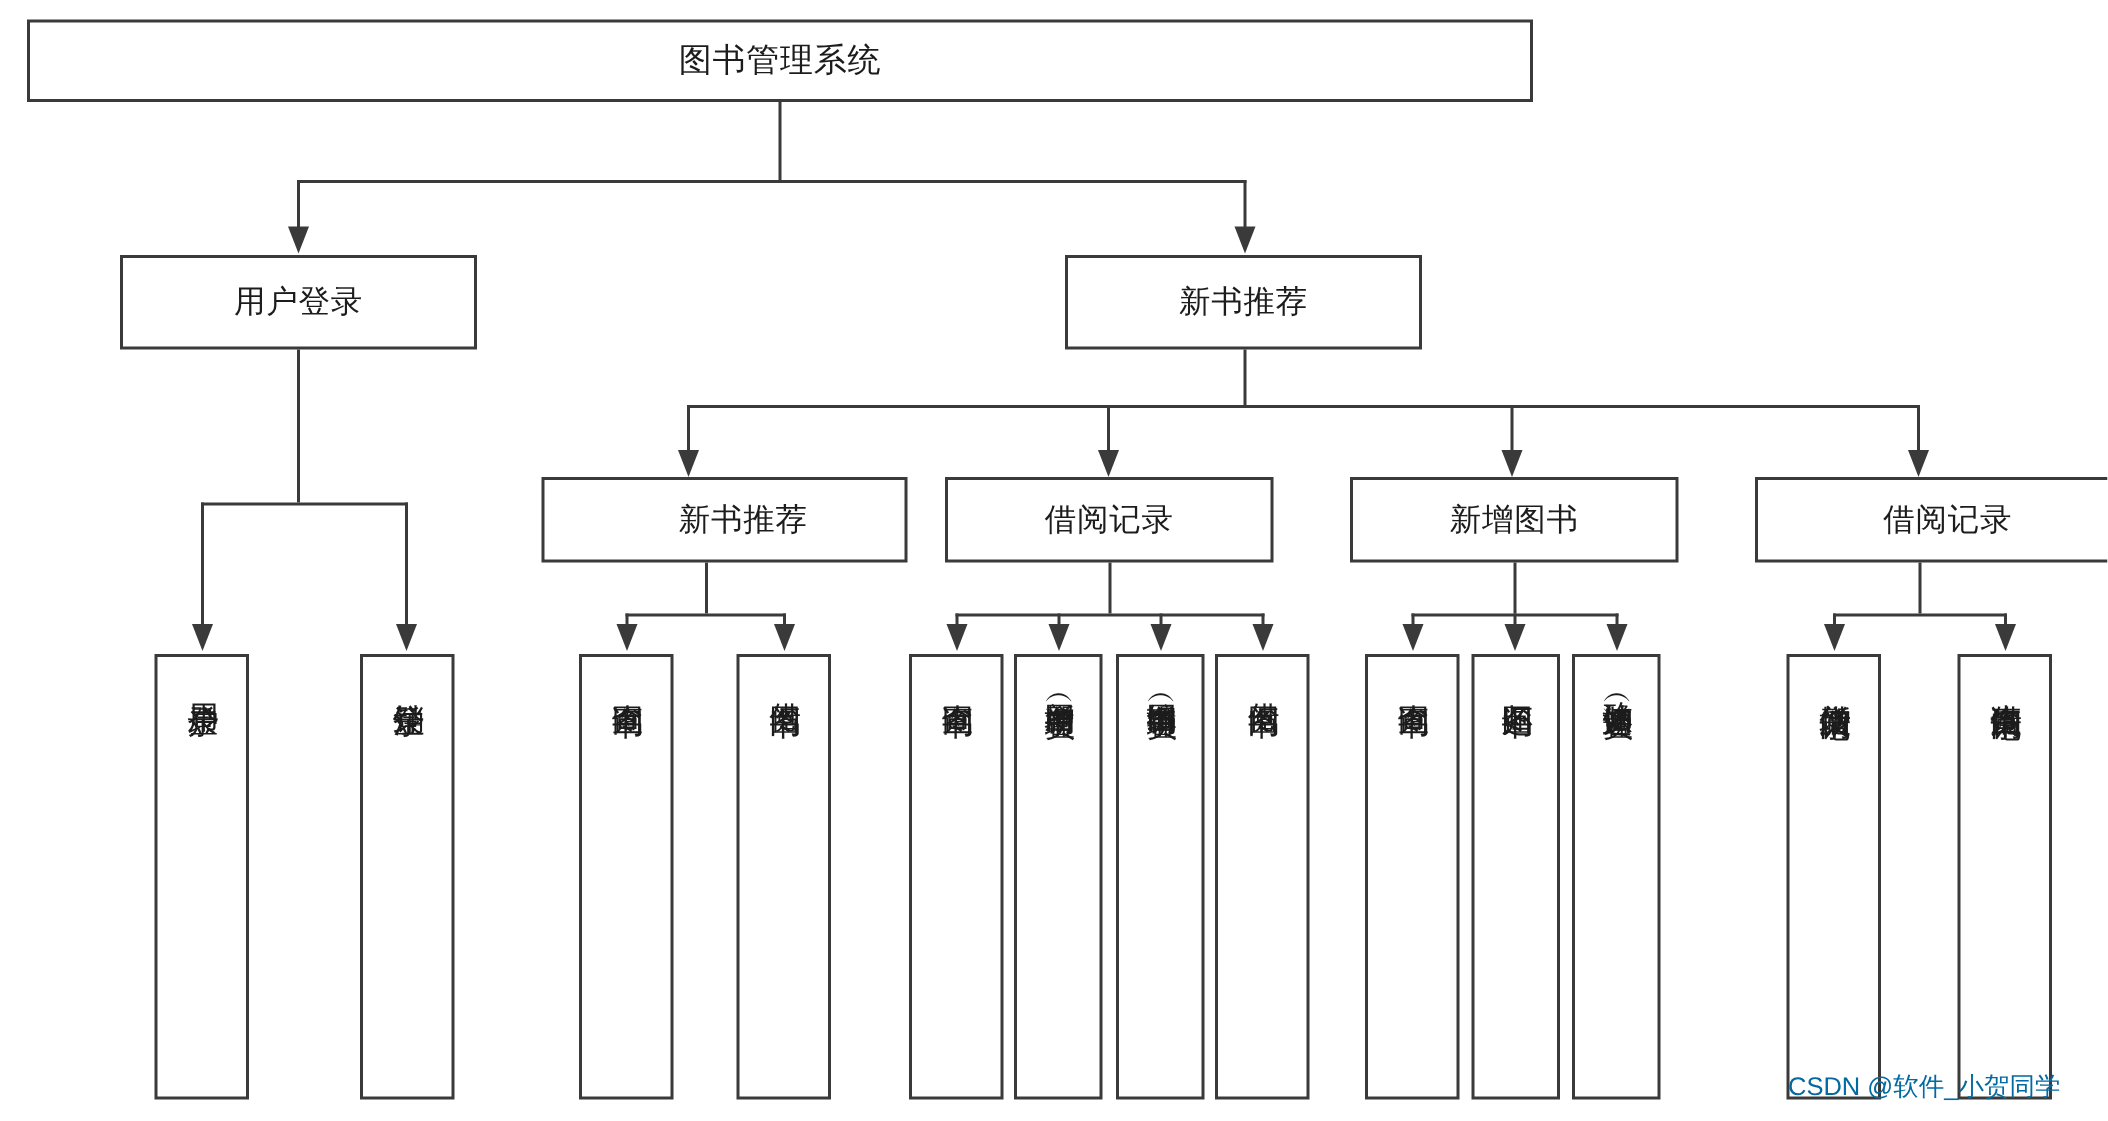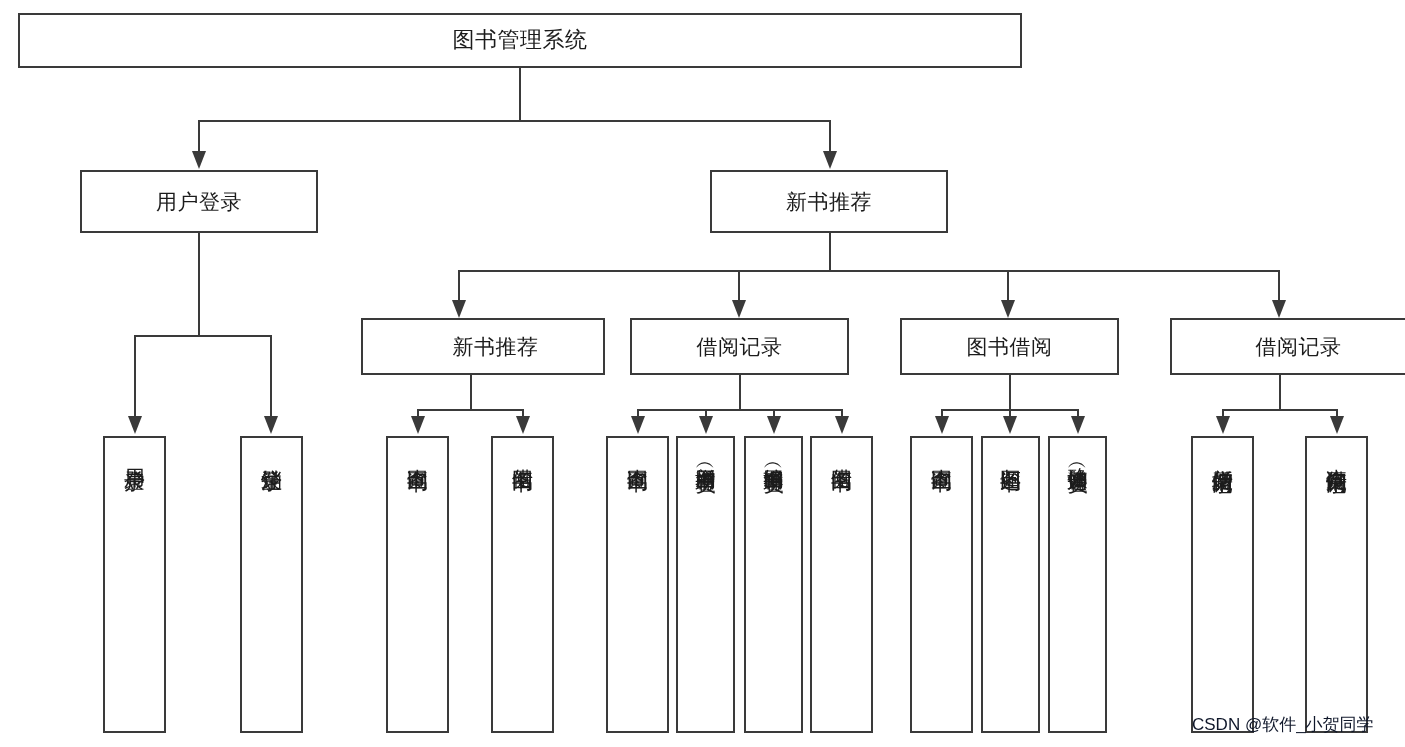--- a/index.html
+++ b/index.html
@@ -67,21 +67,21 @@
   .arrow {
     position: absolute;
     width: 0;
     height: 0;
     border-left: 7px solid transparent;
     border-right: 7px solid transparent;
     border-top: 18px solid #3a3a3a;
   }
   .watermark {
     position: absolute;
-    color: #0f172a;
+    color: #0369a1;
     font-size: 17px;
     white-space: nowrap;
     font-family: "Liberation Sans", "DejaVu Sans", sans-serif;
   }
 </style>
 </head>
 <body>
 
 <div id="canvas">
 
@@ -123,21 +123,21 @@
   <div class="edge v" style="left:1278px; top:270px; height:32px;"></div>
   <div class="arrow" style="left:1272px; top:300px;"></div>
 
   <div class="node horiz" style="left:361px; top:318px; width:244px; height:57px;padding-left:25px;">
     <span class="node-label">新书推荐</span>
   </div>
   <div class="node horiz" style="left:630px; top:318px; width:219px; height:57px;">
     <span class="node-label">借阅记录</span>
   </div>
   <div class="node horiz" style="left:900px; top:318px; width:219px; height:57px;">
-    <span class="node-label">图书借阅</span>
+    <span class="node-label">新增图书</span>
   </div>
   <div class="node horiz" style="left:1170px; top:318px; width:257px; height:57px;">
     <span class="node-label">借阅记录</span>
   </div>
 
   <div class="edge v" style="left:470px; top:375px; height:34px;"></div>
   <div class="edge h" style="left:417px; top:409px; width:107px;"></div>
   <div class="edge v" style="left:417px; top:409px; height:10px;"></div>
   <div class="arrow" style="left:411px; top:416px;"></div>
   <div class="edge v" style="left:522px; top:409px; height:10px;"></div>

